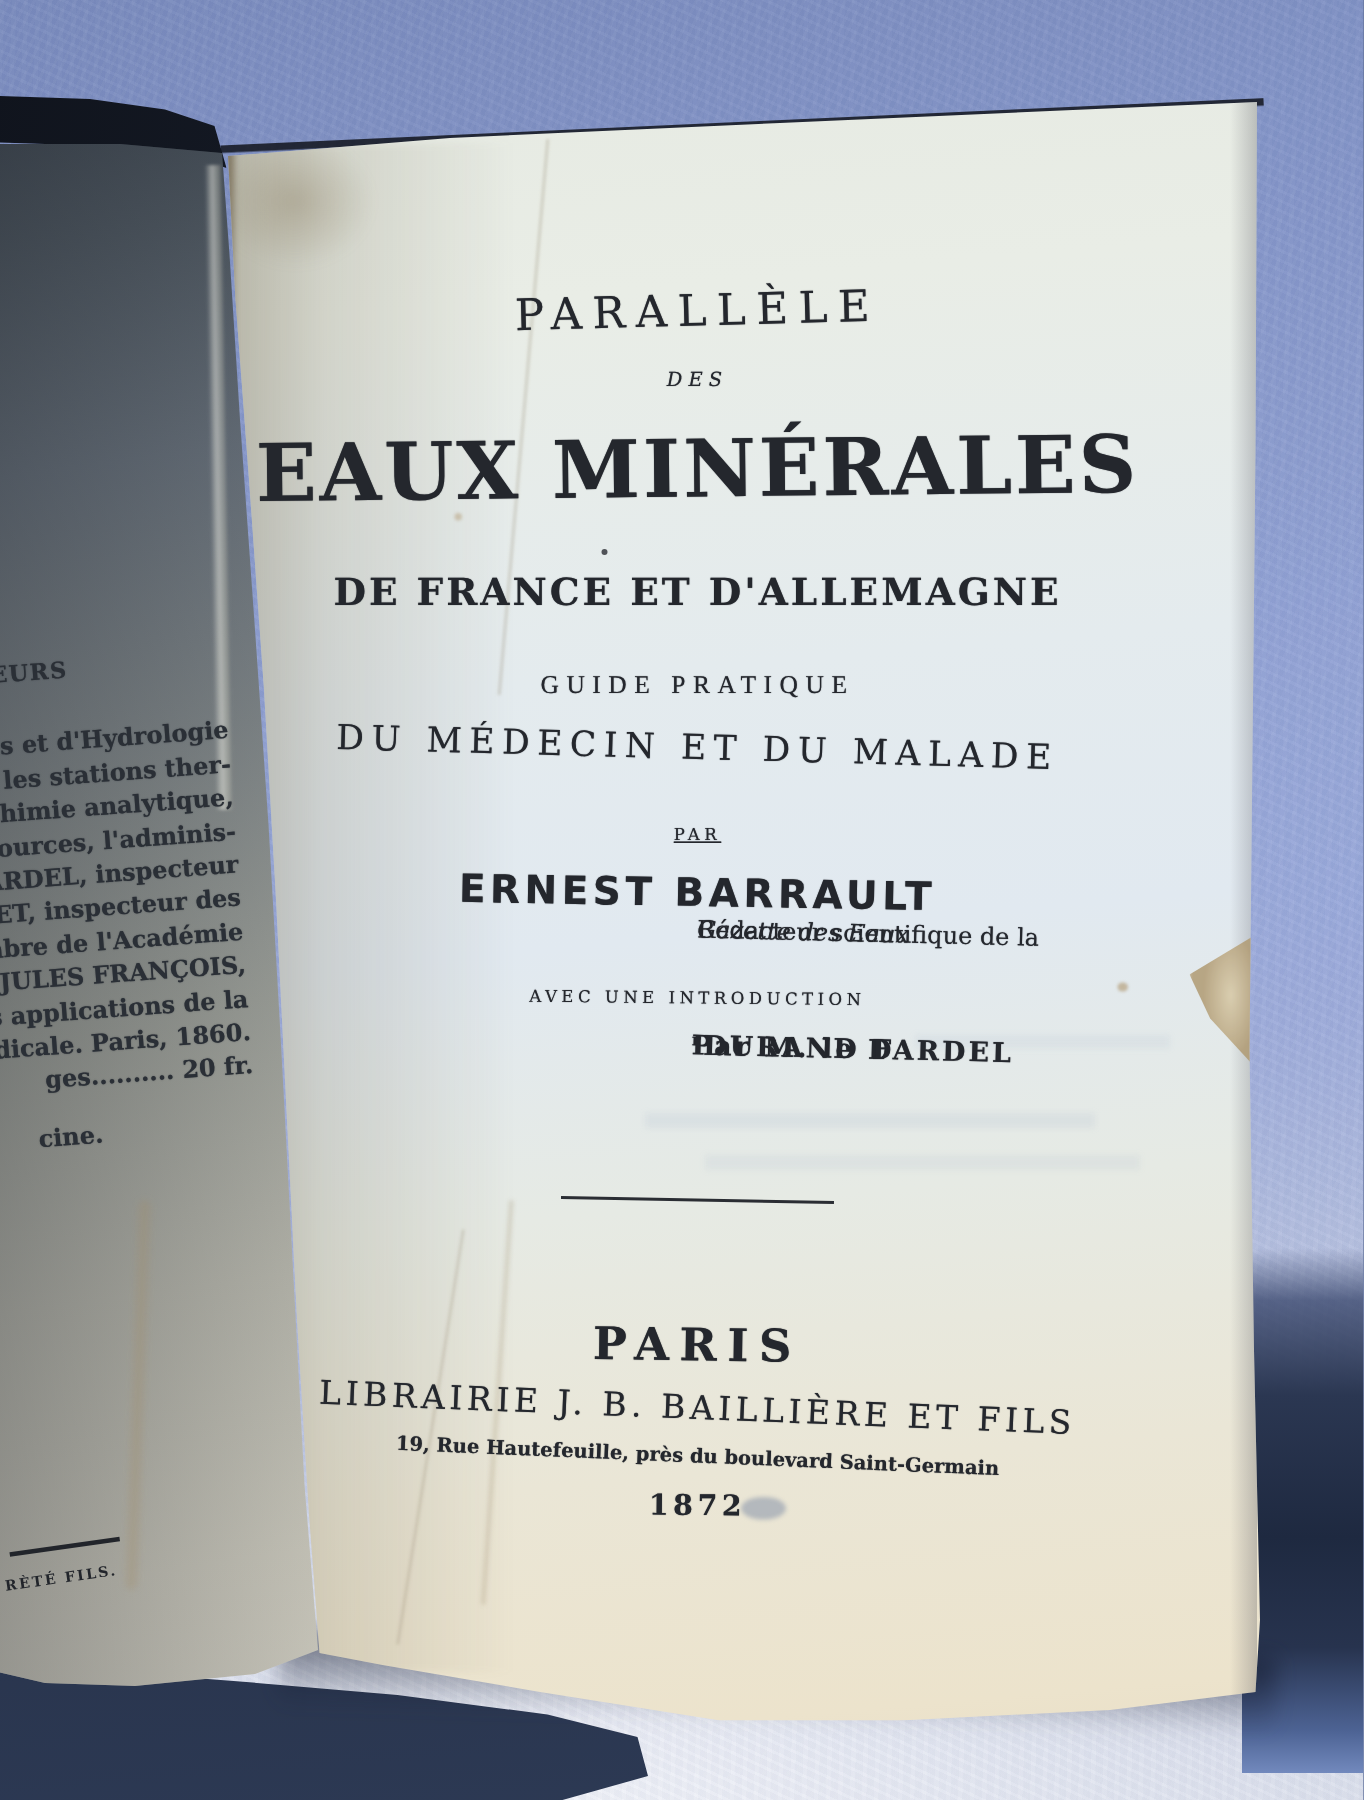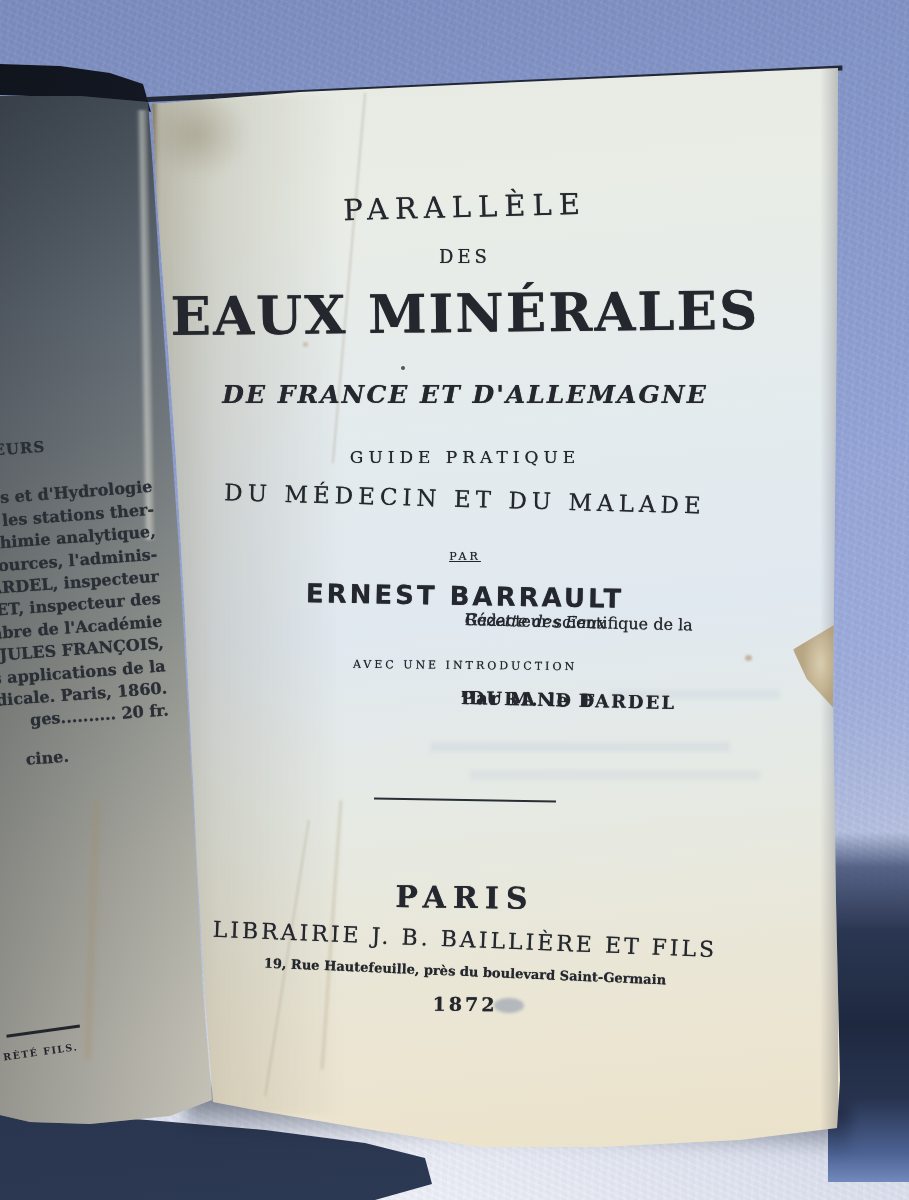--- a/index.html
+++ b/index.html
@@ -80,25 +80,25 @@
     background:rgba(165,148,118,.3);filter:blur(1.5px);}
   .rp-ghost1{left:430px;top:742px;width:300px;height:10px;background:rgba(130,150,185,.10);filter:blur(2px);}
   .rp-ghost2{left:470px;top:770px;width:290px;height:10px;background:rgba(130,150,185,.09);filter:blur(2px);}
   .rp-ghost3{left:610px;top:690px;width:170px;height:9px;background:rgba(130,150,185,.09);filter:blur(2px);}
 
   
   .tp-text{left:95px;top:0;width:740px;height:100%;color:#24272d;
     text-shadow:0 0 .7px rgba(36,39,45,.75);}
   .tp-text .tl{left:0;right:0;text-align:center;white-space:nowrap;}
   .t-series{top:190px;font-size:29px;letter-spacing:7px;transform:rotate(-1.5deg);}
-  .t-des{top:246px;font-size:18px;letter-spacing:4px;}
+  .t-des{top:246px;font-size:13px;letter-spacing:4px;font-style:italic;}
   .t-main{top:282px;font-size:53px;font-weight:bold;letter-spacing:2px;transform:rotate(-.6deg);}
   .t-dot{left:306px;top:366px;width:4px;height:4px;border-radius:50%;background:#2a2d33;opacity:.8;}
-  .t-sub{top:380px;font-size:25px;font-weight:bold;letter-spacing:2px;font-style:italic;}
-  .t-guide1{top:447px;font-size:17px;letter-spacing:5px;}
+  .t-sub{top:380px;font-size:25px;font-weight:bold;letter-spacing:2px;}
+  .t-guide1{top:447px;font-size:17px;letter-spacing:5px;font-family:Liberation Serif, serif;}
   .t-guide2{top:486px;font-size:23px;letter-spacing:5px;transform:rotate(1.6deg);}
   .t-par{top:550px;font-size:11px;letter-spacing:3px;text-decoration:underline;}
   .t-author{top:581px;font-size:26px;font-weight:bold;letter-spacing:3px;
     font-family:"DejaVu Sans","Liberation Sans",sans-serif;transform:rotate(1deg);}
   .t-role{top:610px;font-size:16px;transform:rotate(1.4deg);}
   .t-intro{top:659px;font-size:11px;letter-spacing:3px;transform:rotate(.6deg);}
   .t-introby{top:687px;font-size:18px;font-weight:bold;letter-spacing:2px;transform:rotate(1.4deg);}
   .t-introby sup{position:static;font-size:.6em;}
   .t-divider{top:786px;}
   .t-divider i{position:static;display:inline-block;width:182px;height:2px;background:#2a2d33;transform:rotate(1deg);}

